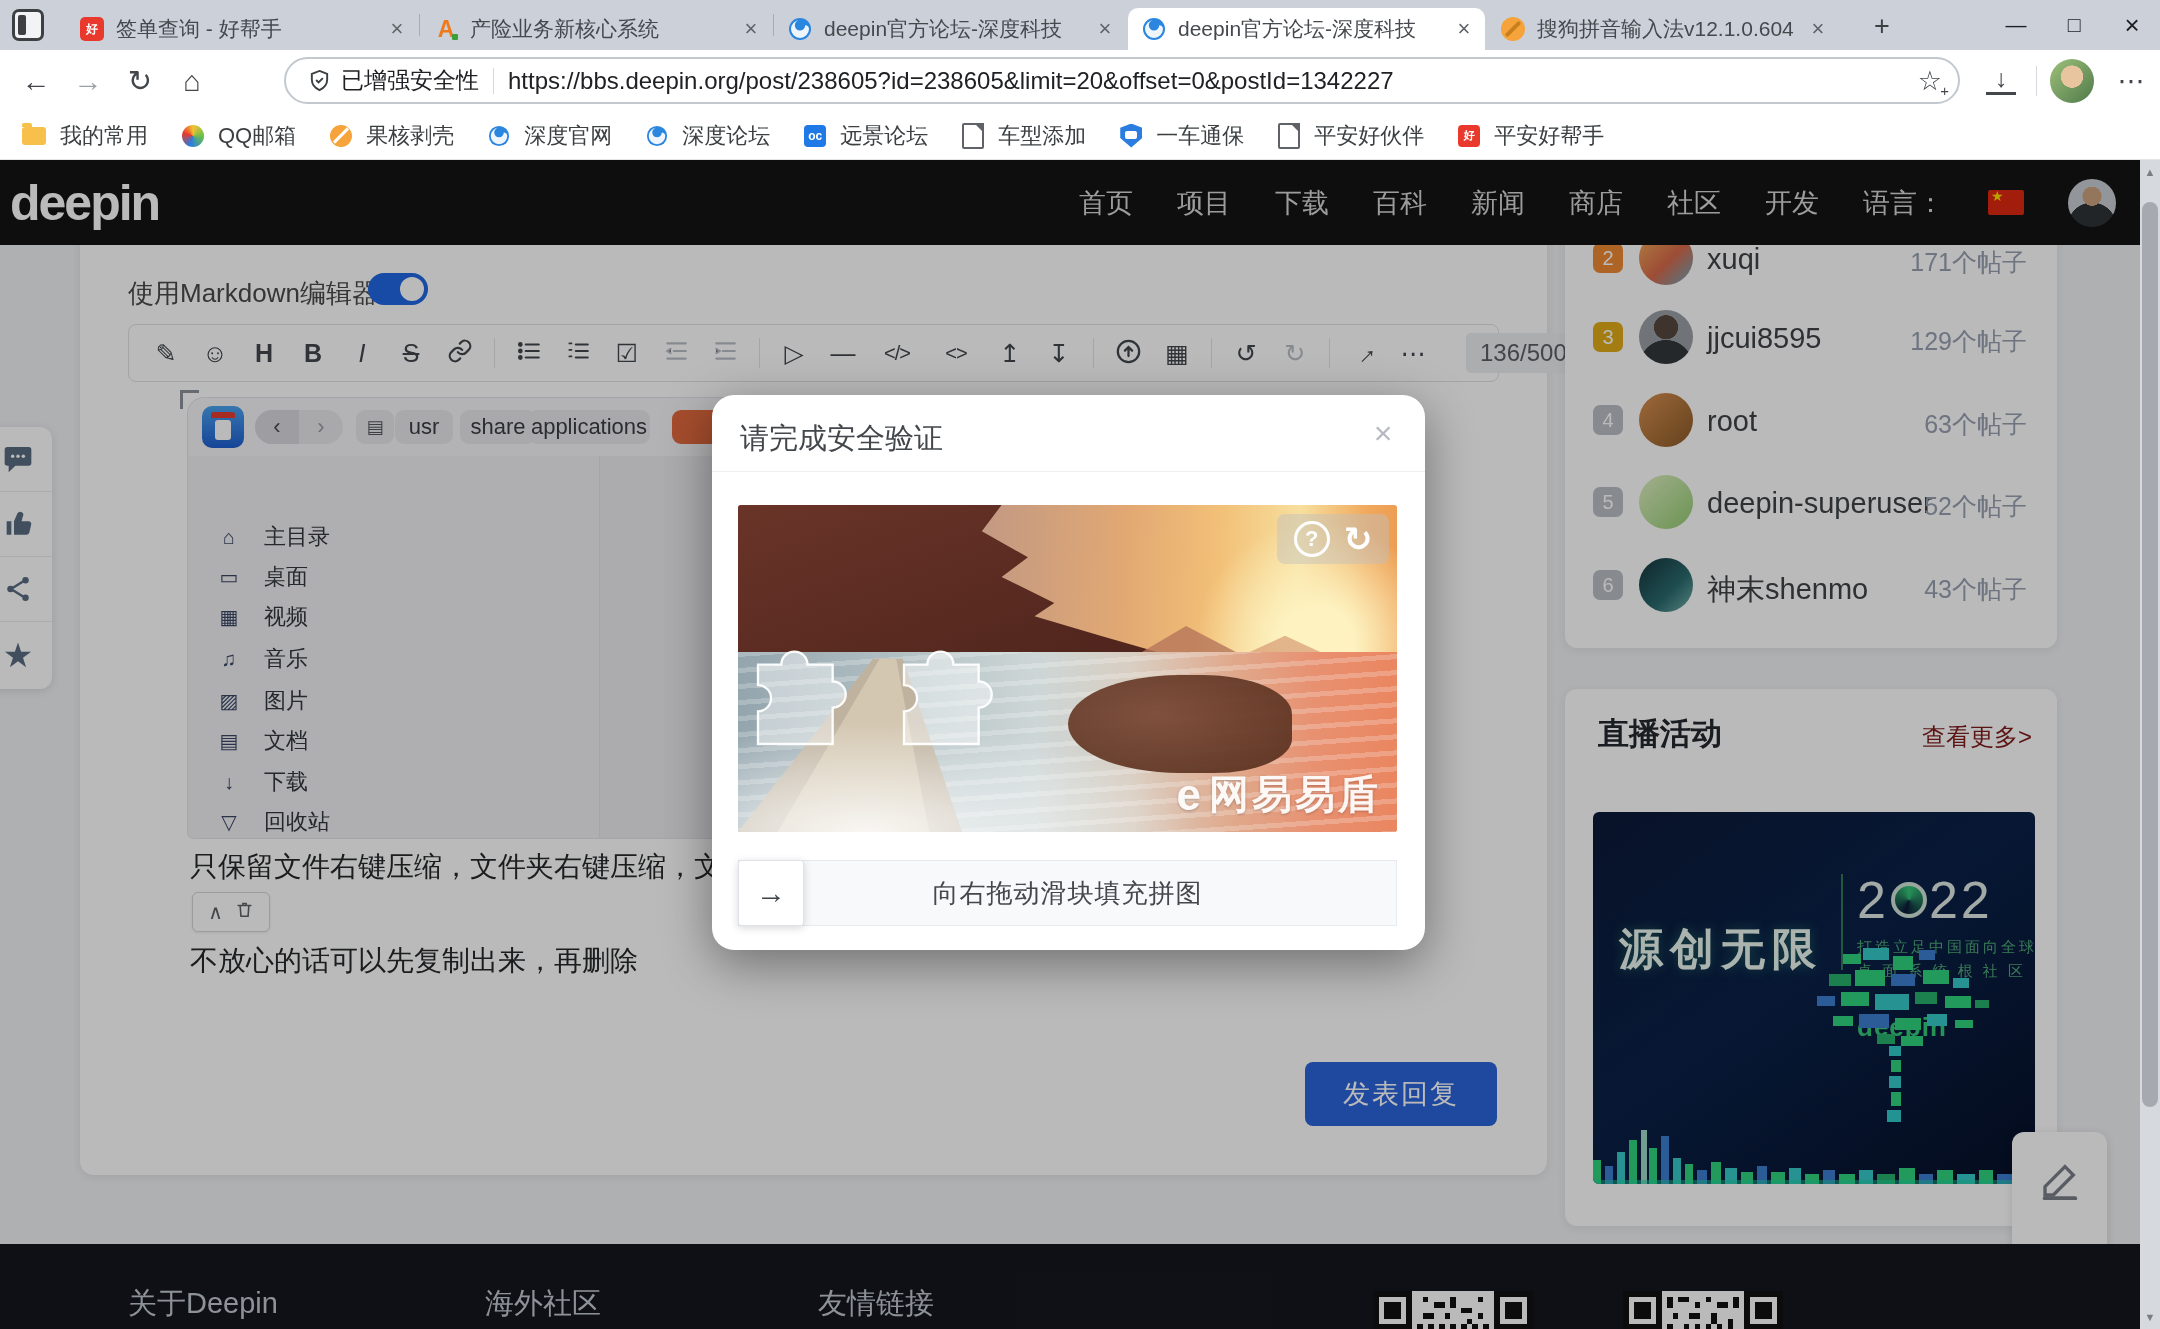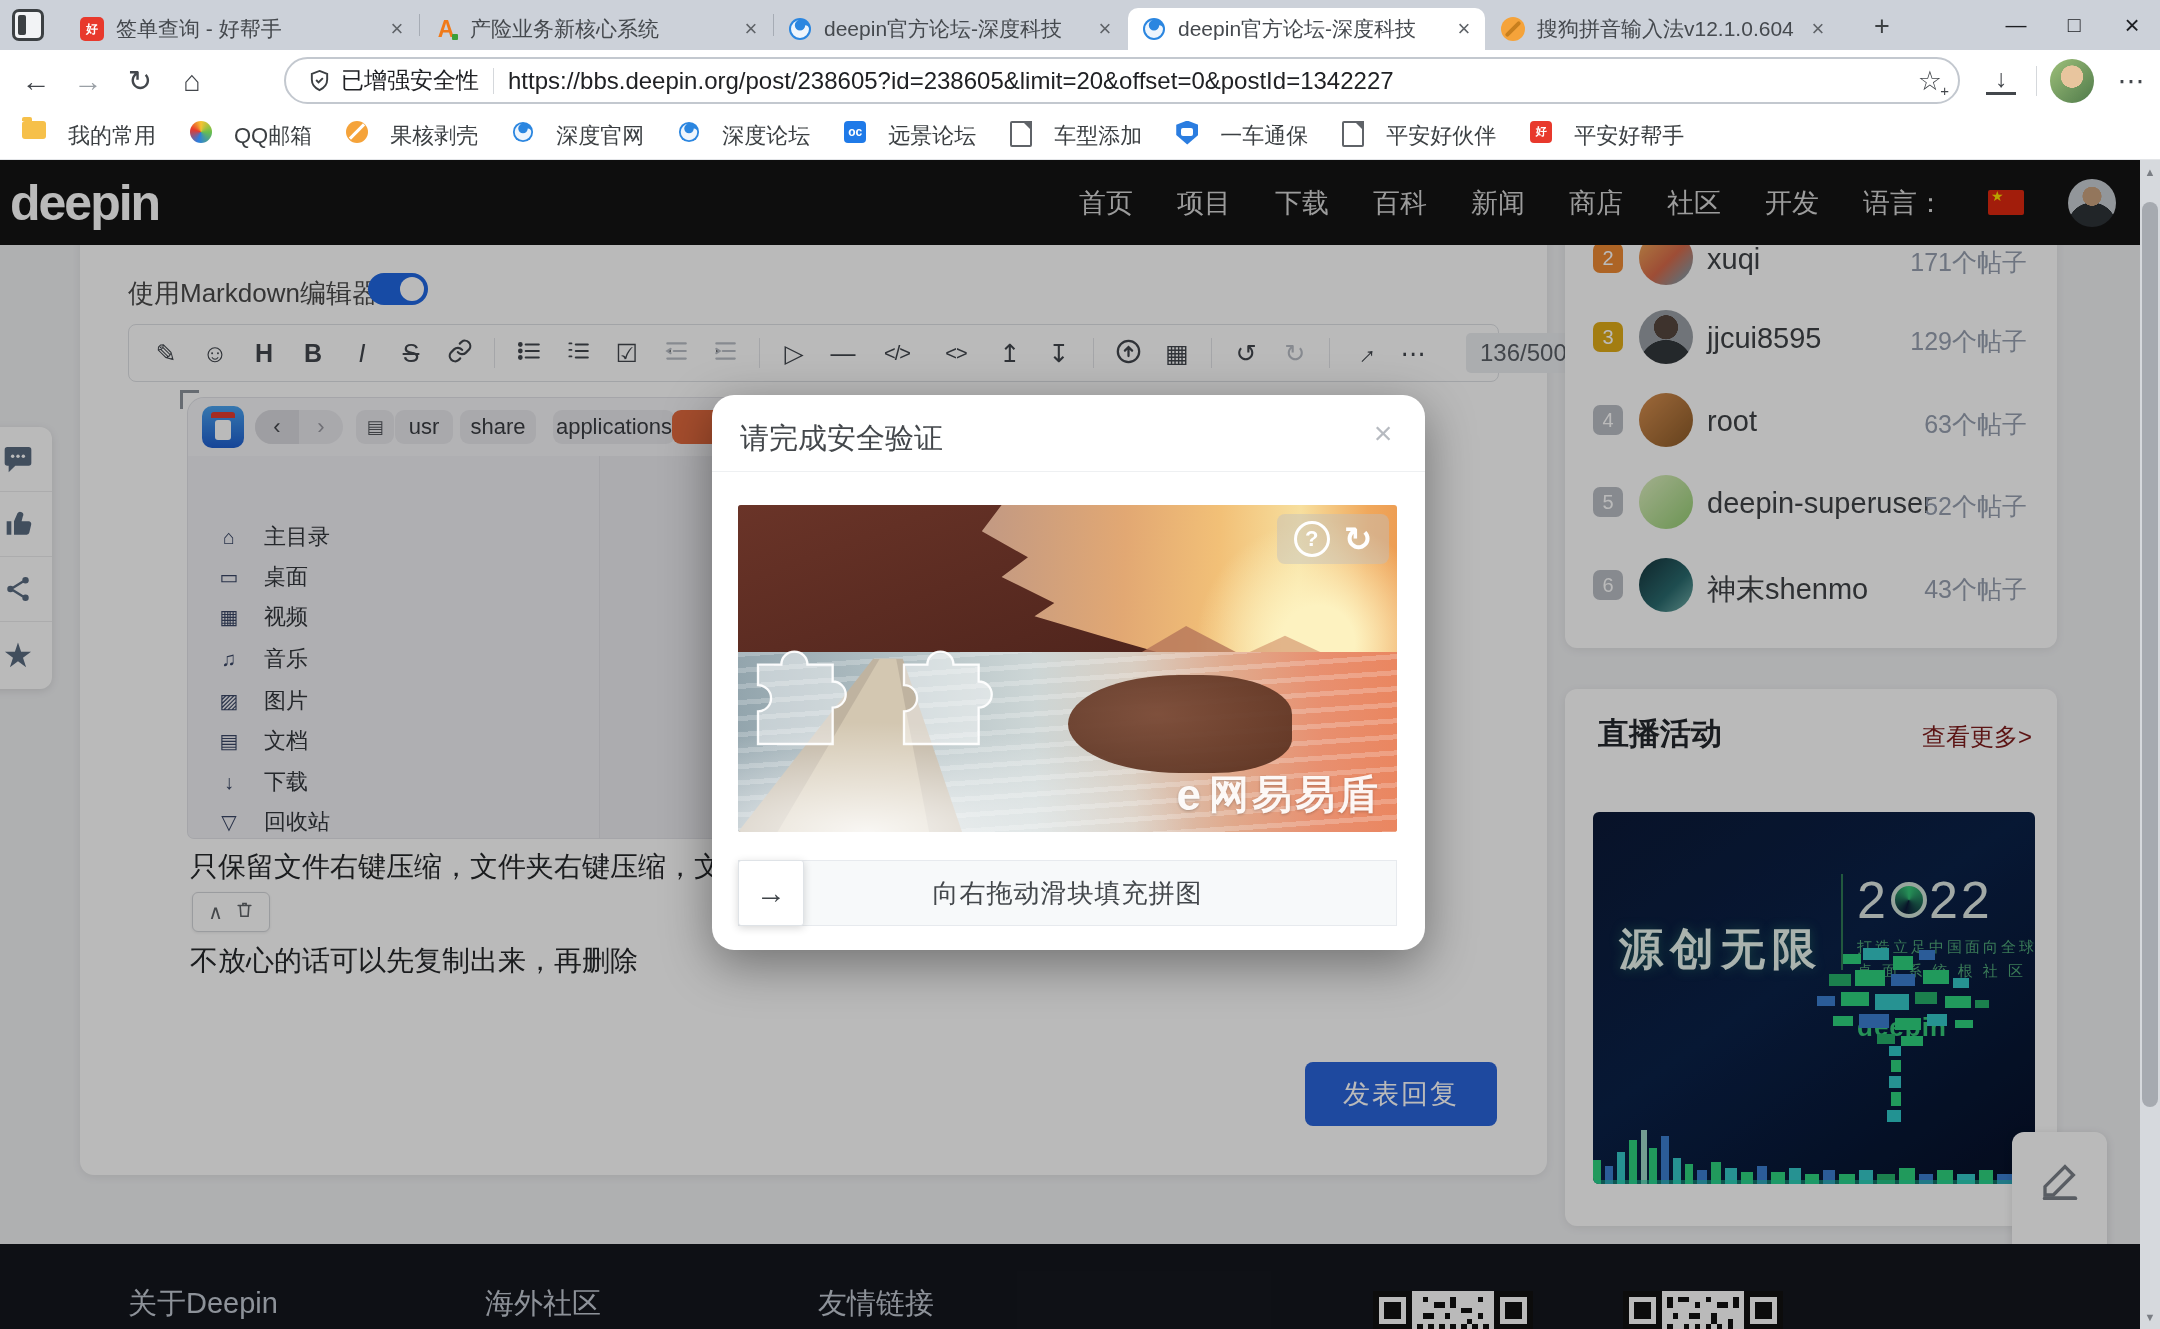--- a/index.html
+++ b/index.html
@@ -30,21 +30,21 @@
   .pillsep{width:1px;height:26px;background:#d5d8dc;margin:0 14px;flex:none;}
   .url-text{font-size:24px;color:#202124;white-space:nowrap;overflow:hidden;flex:1;}
   .star{font-size:27px;color:#43474c;margin-right:16px;position:relative;flex:none;}
   .star::after{content:"+";position:absolute;right:-7px;bottom:-2px;font-size:15px;}
   .dlico{position:absolute;left:1986px;top:14px;width:30px;text-align:center;font-size:25px;color:#43474c;border-bottom:3px solid #43474c;line-height:28px;}
   .chsep{position:absolute;left:2036px;top:16px;width:1px;height:30px;background:#d5d8dc;}
   .chavatar{position:absolute;left:2050px;top:9px;width:44px;height:44px;border-radius:50%;
     background:radial-gradient(circle at 50% 40%,#e8c59e 0 32%,rgba(0,0,0,0) 33%),linear-gradient(135deg,#9ec07a,#4f7a4a);}
   .morebtn{position:absolute;left:2108px;top:0;height:62px;width:46px;display:flex;align-items:center;justify-content:center;font-size:27px;color:#43474c;}
   .bmbar{position:absolute;top:112px;left:0;width:2160px;height:48px;background:#fff;border-bottom:1px solid #e3e5e8;display:flex;align-items:center;padding-left:22px;gap:34px;box-sizing:border-box;}
-  .bm{display:flex;gap:22px;}
+  .bm{display:flex;align-items:center;gap:14px;}
   .bm-label{font-size:22px;color:#3c4043;white-space:nowrap;}
   .ic-folder{width:24px;height:18px;background:#f6c04a;border-radius:3px;position:relative;}
   .ic-folder::before{content:"";position:absolute;top:-4px;left:0;width:10px;height:4px;background:#f6c04a;border-radius:2px 2px 0 0;}
   .ic-qq{width:22px;height:22px;border-radius:50%;background:conic-gradient(#f5c332,#6abf4b 25%,#2b7de0 55%,#e8392c 80%,#f5c332);}
   .ic-guohe{width:22px;height:22px;border-radius:50%;background:#f5a33a;position:relative;}
   .ic-guohe::after{content:"";position:absolute;left:1px;top:9px;width:20px;height:3px;background:#fff;transform:rotate(-45deg);}
   .ic-page{width:18px;height:22px;background:#fff;border:2px solid #5f6368;border-radius:2px;position:relative;}
   .ic-page::after{content:"";position:absolute;right:-2px;top:-2px;border:5px solid #5f6368;border-left-color:transparent;border-bottom-color:transparent;width:0;height:0;}
   .ic-oc{width:22px;height:22px;border-radius:4px;background:#1f7ae8;color:#fff;font-size:12px;font-weight:bold;display:flex;align-items:center;justify-content:center;}
   .ic-shield{width:22px;height:24px;background:#2b7de0;clip-path:polygon(50% 0,100% 18%,100% 60%,50% 100%,0 60%,0 18%);position:relative;}
@@ -254,21 +254,21 @@
       <div class="fm">
         <div class="fm-titlebar">
           <span class="fm-appico"></span>
           <span class="fm-pill fm-nav">
               <span class="bk">‹</span>
               <span class="fw">›</span>
             </span>
           <span class="fm-pill fm-disk">▤</span>
           <span class="fm-pill" style="left:207px;width:58px;">usr</span>
           <span class="fm-pill" style="left:272px;width:76px;">share</span>
-          <span class="fm-pill" style="left:365px;width:122px;">applications</span>
+          <span class="fm-pill" style="left:340px;width:122px;">applications</span>
           <span class="fm-pill" style="left:484px;width:90px;background:#e26a3e;"></span>
         </div>
         <div class="fm-side">
           <div class="fm-item" style="top:66px;">
               <span class="fi">⌂</span>
               <span>主目录</span>
             </div>
           <div class="fm-item" style="top:106px;">
               <span class="fi">▭</span>
               <span>桌面</span>

